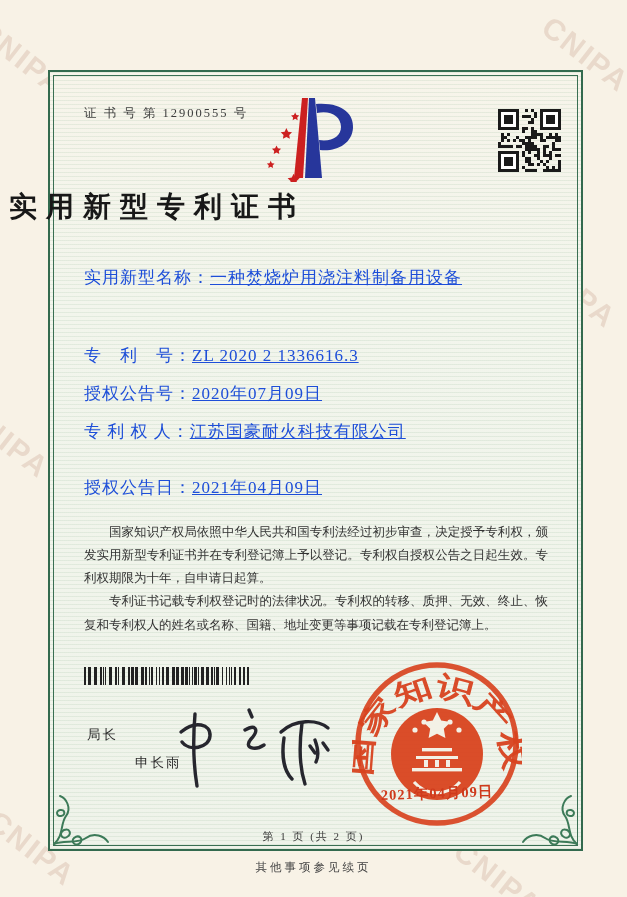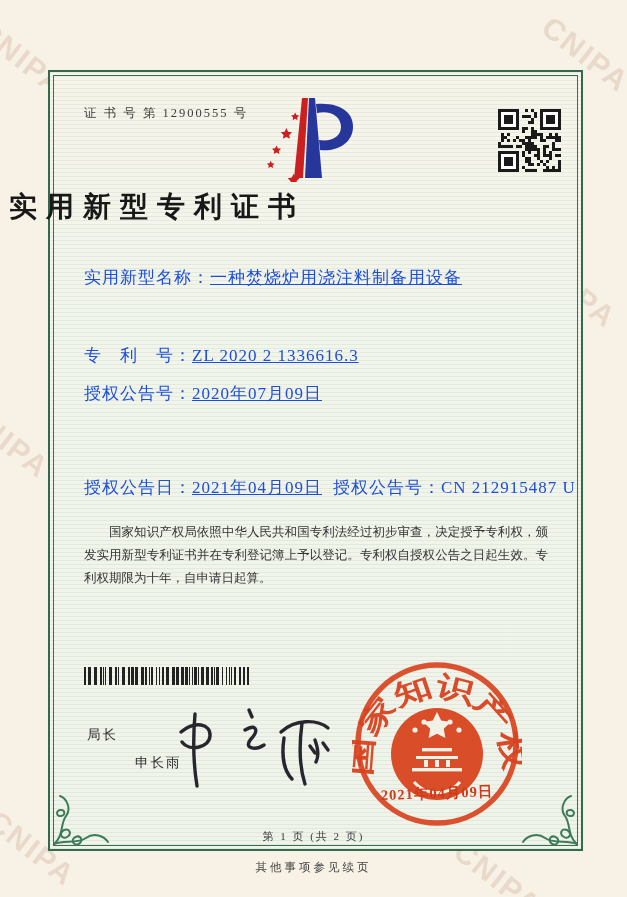--- a/index.html
+++ b/index.html
@@ -274,29 +274,30 @@
 
   <div class="field-row" style="top:266px">
     <span class="field-label">实用新型名称：</span><span class="field-value">一种焚烧炉用浇注料制备用设备</span>
   </div>
   <div class="field-row" style="top:344px">
     <span class="field-label">专　利　号：</span><span class="field-value">ZL 2020 2 1336616.3</span>
   </div>
   <div class="field-row" style="top:382px">
     <span class="field-label">授权公告号：</span><span class="field-value">2020年07月09日</span>
   </div>
+  <div class="field-row" style="top:420px">
+    <span class="field-label">专 利 权 人：</span><span class="field-value">江苏国豪耐火科技有限公司</span>
+  </div>
   <div class="field-row" style="top:476px">
     <span class="field-label">授权公告日：</span><span class="field-value">2021年04月09日</span>
-    <span class="grant-no">
-      <span class="field-label" style="min-width:0">授权公告号：</span><span class="field-value">CN 212915487 U</span>
-    </span>
   </div>
 
   <div class="paras">
     <p>国家知识产权局依照中华人民共和国专利法经过初步审查，决定授予专利权，颁发实用新型专利证书并在专利登记簿上予以登记。专利权自授权公告之日起生效。专利权期限为十年，自申请日起算。</p>
+    <p>专利证书记载专利权登记时的法律状况。专利权的转移、质押、无效、终止、恢复和专利权人的姓名或名称、国籍、地址变更等事项记载在专利登记簿上。</p>
   </div>
 
   <svg class="barcode" id="barcode" width="168" height="18" viewBox="0 0 168 18">
       <rect x="0" y="0" width="2" height="18" fill="#222"></rect>
       <rect x="4" y="0" width="3" height="18" fill="#222"></rect>
       <rect x="10" y="0" width="3" height="18" fill="#222"></rect>
       <rect x="16" y="0" width="2" height="18" fill="#222"></rect>
       <rect x="19" y="0" width="1" height="18" fill="#222"></rect>
       <rect x="21" y="0" width="1" height="18" fill="#222"></rect>
       <rect x="25" y="0" width="3" height="18" fill="#222"></rect>

